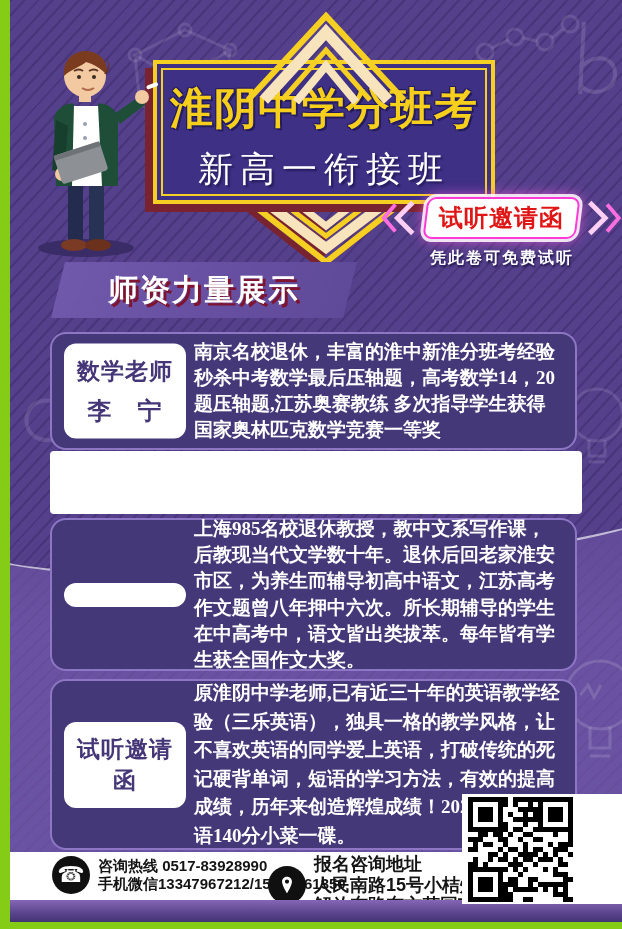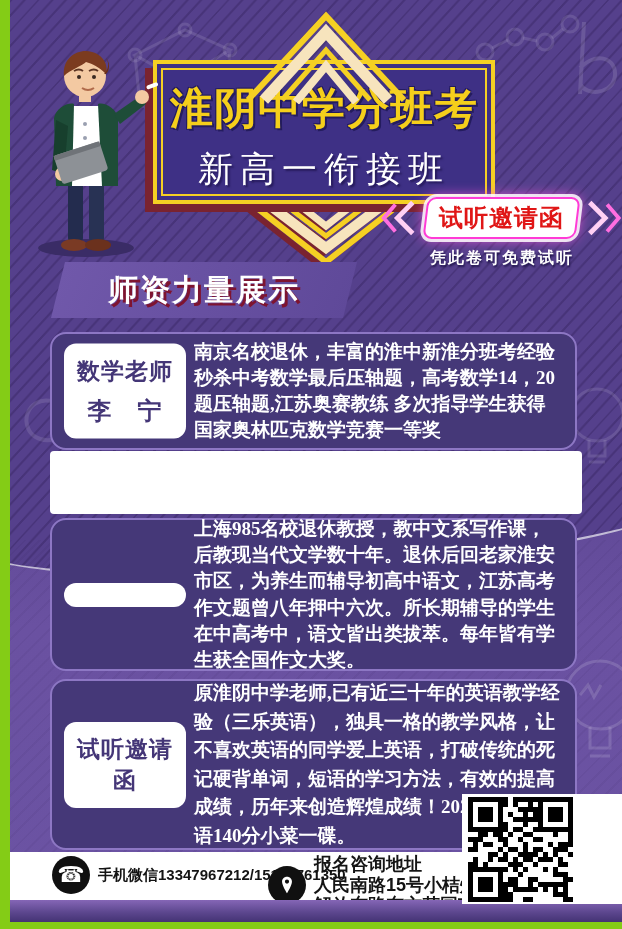--- a/index.html
+++ b/index.html
@@ -481,20 +481,21 @@
         <i style="left:55px;top:100px"></i>
         <i style="left:60px;top:100px"></i>
         <i style="left:95px;top:100px"></i>
         <i style="left:100px;top:100px"></i>
       </div>
 
     <div class="footer">
       <div class="contact" id="contact-phone">
         <div class="circle">☎</div>
         <div class="lines">
+          <div>咨询热线 0517-83928990</div>
           <div>手机微信13347967212/15161761350</div>
         </div>
       </div>
       <div class="contact" id="contact-addr">
         <div class="circle">
           <svg width="22" height="22" viewBox="0 0 24 24">
             <path d="M12 3c-3.2 0-5.4 2.4-5.4 5.4C6.6 12.4 12 21 12 21s5.4-8.6 5.4-12.6C17.4 5.4 15.2 3 12 3zm0 7.6a2.3 2.3 0 1 1 0-4.6 2.3 2.3 0 0 1 0 4.6z" fill="#ffffff"></path>
           </svg>
         </div>
         <div class="lines">

